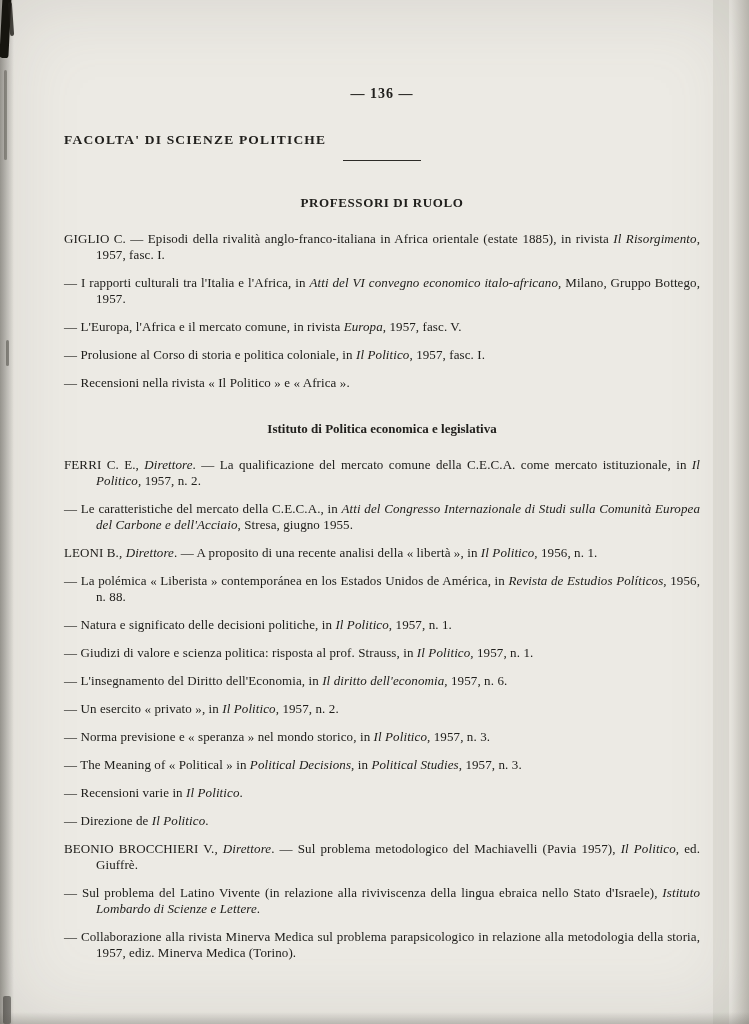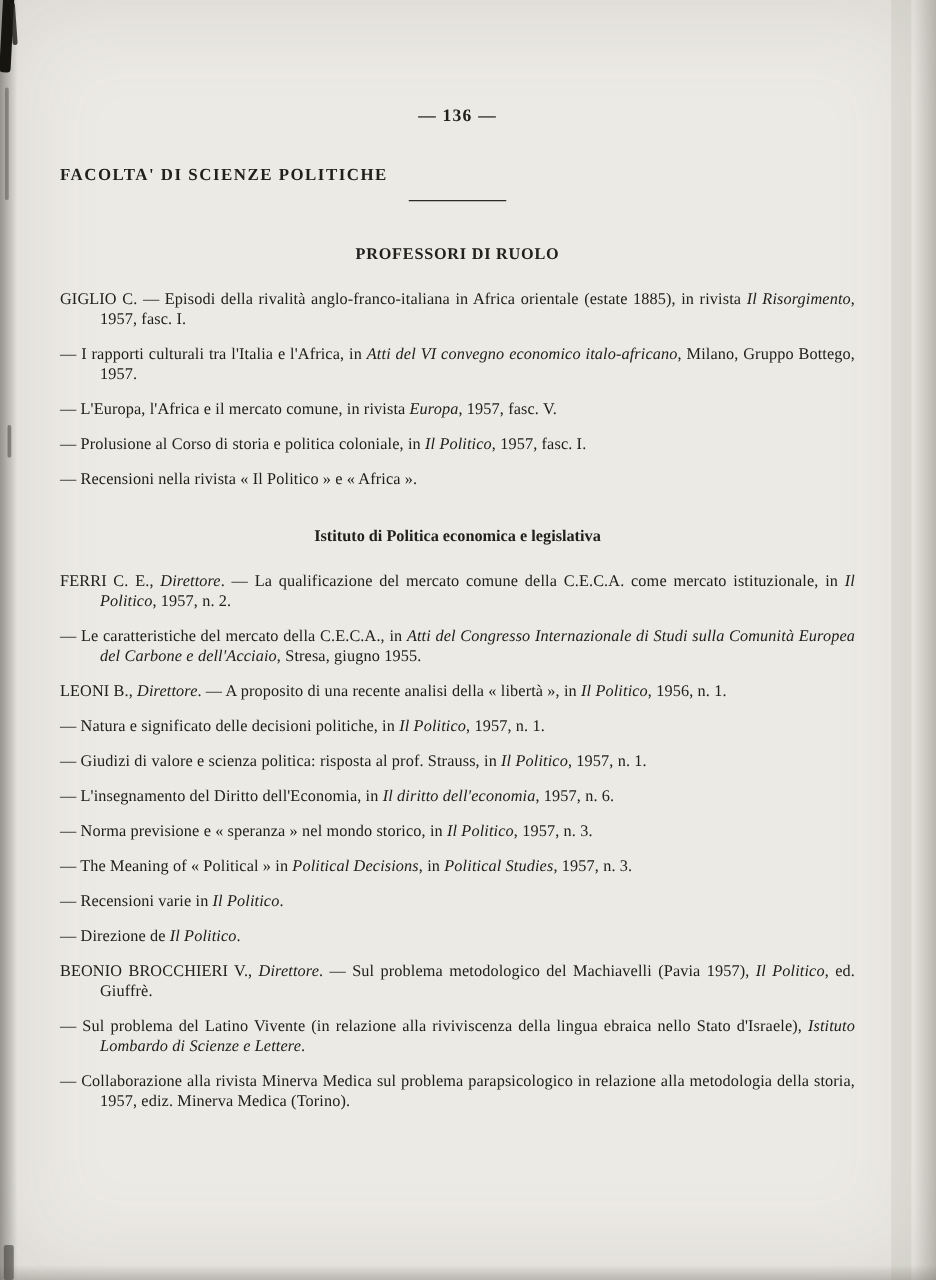--- a/index.html
+++ b/index.html
@@ -39,21 +39,21 @@
   .right-band {
     position: absolute; right: 20px; top: 0; width: 16px; height: 100%;
     background: rgba(140,137,126,.12);
   }
   .bottom-edge {
     position: absolute; bottom: 0; left: 0; width: 100%; height: 12px;
     background: linear-gradient(to top, rgba(95,92,84,.3), rgba(95,92,84,0));
   }
   
   .content {
-    position: absolute; left: 48px; top: 0; width: 636px;
+    position: absolute; left: 64px; top: 0; width: 636px;
     padding-top: 86px;
   }
   .page-number {
     text-align: center; font-weight: bold; font-size: 14px; letter-spacing: 1px;
   }
   .page-title {
     margin: 30px 0 0; 
     font-size: 13.5px; font-weight: bold; letter-spacing: 1.2px;
   }
   .title-rule {
@@ -99,23 +99,25 @@
           <p class="entry"><span>— Prolusione al Corso di storia e politica coloniale, in </span><em>Il Politico</em><span>, 1957, fasc. I.</span></p>
           <p class="entry"><span>— Recensioni nella rivista « Il Politico » e « Africa ».</span></p>
         </section>
         <section class="doc-section">
           <h2 class="section-heading">Istituto di Politica economica e legislativa</h2>
           <p class="entry"><span>FERRI C. E., </span><em>Direttore</em><span>. — La qualificazione del mercato comune della C.E.C.A. come mercato istituzionale, in </span><em>Il Politico</em><span>, 1957, n. 2.</span></p>
           <p class="entry"><span>— Le caratteristiche del mercato della C.E.C.A., in </span><em>Atti del Congresso Internazionale di Studi sulla Comunità Europea del Carbone e dell'Acciaio</em><span>, Stresa, giugno 1955.</span></p>
         </section>
         <section class="doc-section">
           <p class="entry"><span>LEONI B., </span><em>Direttore</em><span>. — A proposito di una recente analisi della « libertà », in </span><em>Il Politico</em><span>, 1956, n. 1.</span></p>
+          <p class="entry"><span>— La polémica « Liberista » contemporánea en los Estados Unidos de América, in </span><em>Revista de Estudios Políticos</em><span>, 1956, n. 88.</span></p>
           <p class="entry"><span>— Natura e significato delle decisioni politiche, in </span><em>Il Politico</em><span>, 1957, n. 1.</span></p>
           <p class="entry"><span>— Giudizi di valore e scienza politica: risposta al prof. Strauss, in </span><em>Il Politico</em><span>, 1957, n. 1.</span></p>
           <p class="entry"><span>— L'insegnamento del Diritto dell'Economia, in </span><em>Il diritto dell'economia</em><span>, 1957, n. 6.</span></p>
+          <p class="entry"><span>— Un esercito « privato », in </span><em>Il Politico</em><span>, 1957, n. 2.</span></p>
           <p class="entry"><span>— Norma previsione e « speranza » nel mondo storico, in </span><em>Il Politico</em><span>, 1957, n. 3.</span></p>
           <p class="entry"><span>— The Meaning of « Political » in </span><em>Political Decisions</em><span>, in </span><em>Political Studies</em><span>, 1957, n. 3.</span></p>
           <p class="entry"><span>— Recensioni varie in </span><em>Il Politico</em><span>.</span></p>
           <p class="entry"><span>— Direzione de </span><em>Il Politico</em><span>.</span></p>
         </section>
         <section class="doc-section">
           <p class="entry"><span>BEONIO BROCCHIERI V., </span><em>Direttore</em><span>. — Sul problema metodologico del Machiavelli (Pavia 1957), </span><em>Il Politico</em><span>, ed. Giuffrè.</span></p>
           <p class="entry"><span>— Sul problema del Latino Vivente (in relazione alla riviviscenza della lingua ebraica nello Stato d'Israele), </span><em>Istituto Lombardo di Scienze e Lettere</em><span>.</span></p>
           <p class="entry"><span>— Collaborazione alla rivista Minerva Medica sul problema parapsicologico in relazione alla metodologia della storia, 1957, ediz. Minerva Medica (Torino).</span></p>
         </section>

